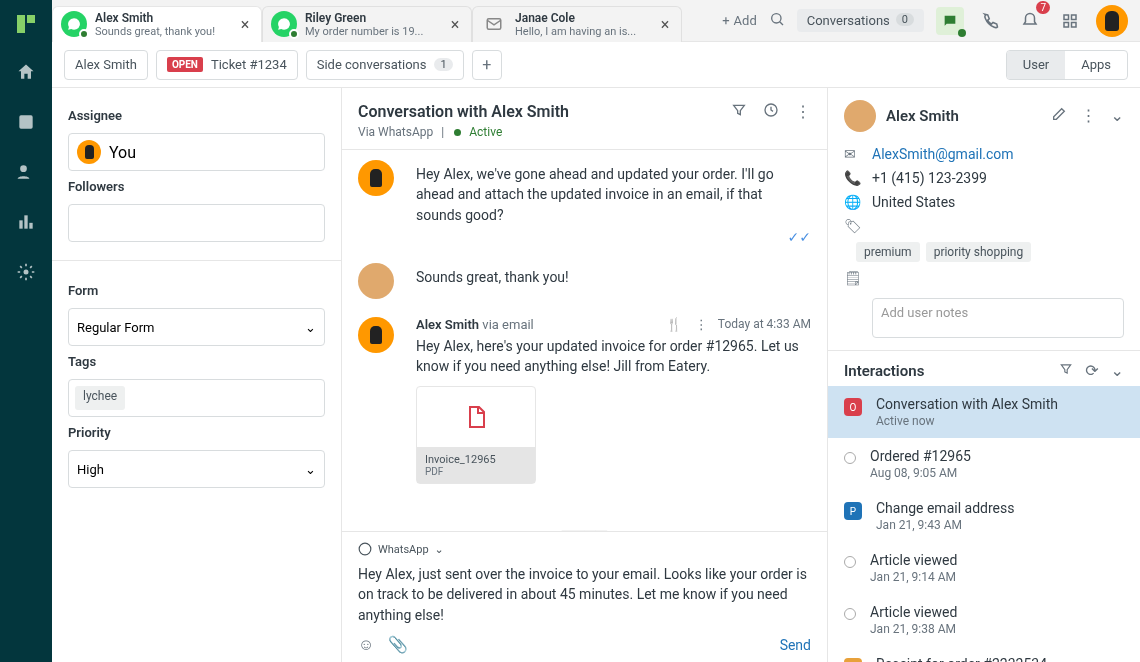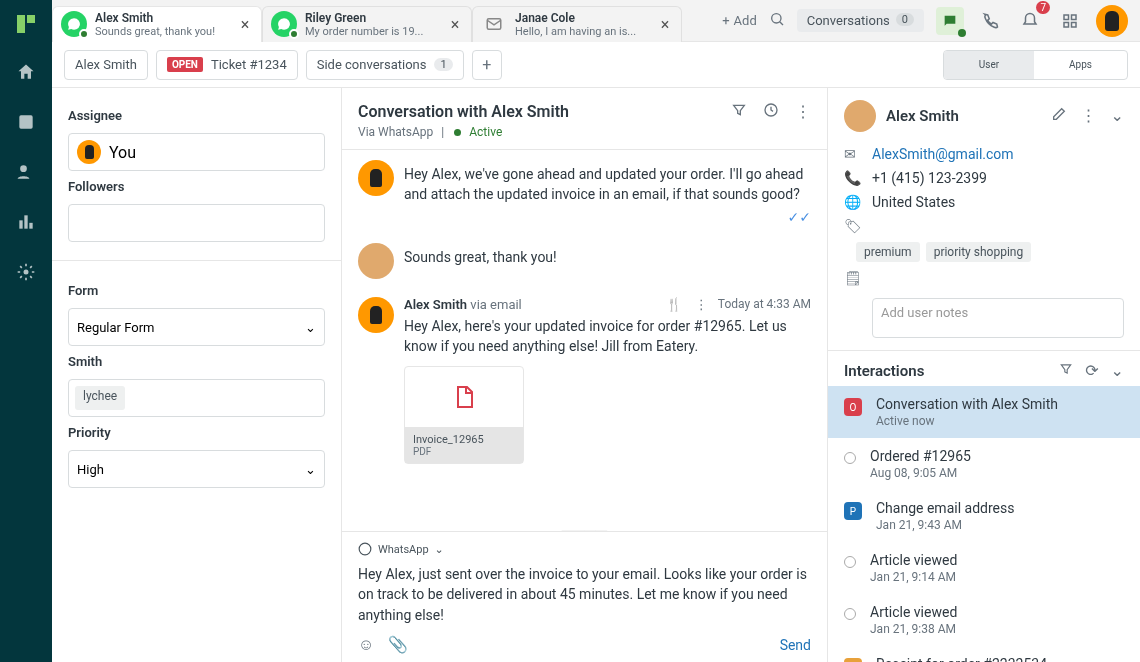--- a/index.html
+++ b/index.html
@@ -37,21 +37,21 @@
 .avatar { width:32px; height:32px; border-radius:50%; background:#ff9800; display:flex; align-items:center; justify-content:center; overflow:hidden;}
 .avatar .silh { width:14px; height:20px; background:#222; border-radius:6px 6px 3px 3px;}
 
 
 .crumbbar { height:46px; background:#fff; border-bottom:1px solid #e6e6e6; display:flex; align-items:center; padding:0 12px; gap:8px;}
 .chip { border:1px solid #d8dcde; border-radius:4px; height:30px; display:flex; align-items:center; padding:0 10px; font-size:13px; color:#49545c; gap:8px;}
 .chip .open-badge { background:#d93f4c; color:#fff; font-size:10px; padding:2px 5px; border-radius:2px; font-weight:700;}
 .chip .count { background:#e9ebed; border-radius:10px; font-size:11px; padding:0 6px;}
 .plus-sq { border:1px solid #d8dcde; width:30px; height:30px; display:flex; align-items:center; justify-content:center; border-radius:4px; color:#68737d; cursor:pointer;}
 .seg { margin-left:auto; display:flex; border:1px solid #d8dcde; border-radius:4px; overflow:hidden; height:30px;}
-.seg-item { padding:0 35px; display:flex; align-items:center; font-size:10px; color:#49545c; cursor:pointer;}
+.seg-item { padding:0 16px; display:flex; align-items:center; font-size:13px; color:#49545c; cursor:pointer;}
 .seg-item.active { background:#e9ebed; }
 
 
 .body3 { display:flex; flex:1; min-height:0;}
 .col-left { width:290px; border-right:1px solid #e6e6e6; padding:16px 16px; background:#fff; display:flex; flex-direction:column; gap:4px;}
 .label { font-size:13px; font-weight:600; color:#2f3941; margin-bottom:6px; margin-top:4px;}
 .assignee-field { border:1px solid #d8dcde; border-radius:4px; height:38px; display:flex; align-items:center; gap:8px; padding:0 8px;}
 .mini-av { width:24px; height:24px; border-radius:50%; background:#ff9800; display:flex; align-items:center; justify-content:center;}
 .mini-av .silh { width:9px; height:14px; background:#222; border-radius:4px 4px 2px 2px;}
 .input { border:1px solid #d8dcde; border-radius:4px; height:38px; padding:0 8px; width:100%; font-size:13px; background:#fff;}
@@ -60,21 +60,21 @@
 .tag-chip { background:#eef0f0; border-radius:3px; padding:3px 8px; font-size:12px; color:#49545c;}
 .divider { border-top:1px solid #e6e6e6; margin:14px -16px;}
 
 .col-mid { flex:1; display:flex; flex-direction:column; border-right:1px solid #e6e6e6; background:#fff; min-width:0;}
 .conv-head { padding:14px 16px 10px; border-bottom:1px solid #e6e6e6; display:flex; align-items:flex-start; justify-content:space-between;}
 .conv-head-left .h { font-size:16px; font-weight:600; color:#2f3941; margin-bottom:4px;}
 .conv-head-left .sub { font-size:12px; color:#68737d; display:flex; align-items:center; gap:8px;}
 .status-dot { width:7px; height:7px; border-radius:50%; background:#2e7d32; display:inline-block; margin-left:2px;}
 .head-icons { display:flex; gap:16px; color:#68737d; }
 .messages { flex:1; overflow:auto; padding:10px 16px;}
-.msg { display:flex; gap:10px; margin-bottom:18px; }
+.msg { display:flex; gap:22px; margin-bottom:18px; }
 .msg-av { width:36px; height:36px; border-radius:50%; background:#f6d365; flex-shrink:0; position:relative; overflow:hidden;}
 .msg-av.agent { background:#ff9800;}
 .msg-av.user { background:#e0a96d;}
 .msg-body { flex:1;}
 .msg-top { display:flex; justify-content:space-between; font-size:13px;}
 .msg-name { color:#2f3941; font-weight:600;}
 .msg-via { color:#68737d; font-weight:400;}
 .msg-time { color:#68737d; font-size:12px;}
 .msg-text { font-size:14px; color:#2f3941; margin-top:4px; line-height:1.45;}
 .check { color:#4a90e2; text-align:right; font-size:14px; margin-top:4px;}
@@ -270,21 +270,21 @@
         <span>You</span>
       </div>
       <div class="label">Followers</div>
       <input class="input" style="">
       <div class="divider"></div>
       <div class="label">Form</div>
       <div class="select">
           <span>Regular Form</span>
           <span>⌄</span>
         </div>
-      <div class="label">Smith</div>
+      <div class="label">Tags</div>
       <div class="tag-box">
           <span class="tag-chip">lychee</span>
         </div>
       <div class="label">Priority</div>
       <div class="select">
           <span>High</span>
           <span>⌄</span>
         </div>
     </div>
 

